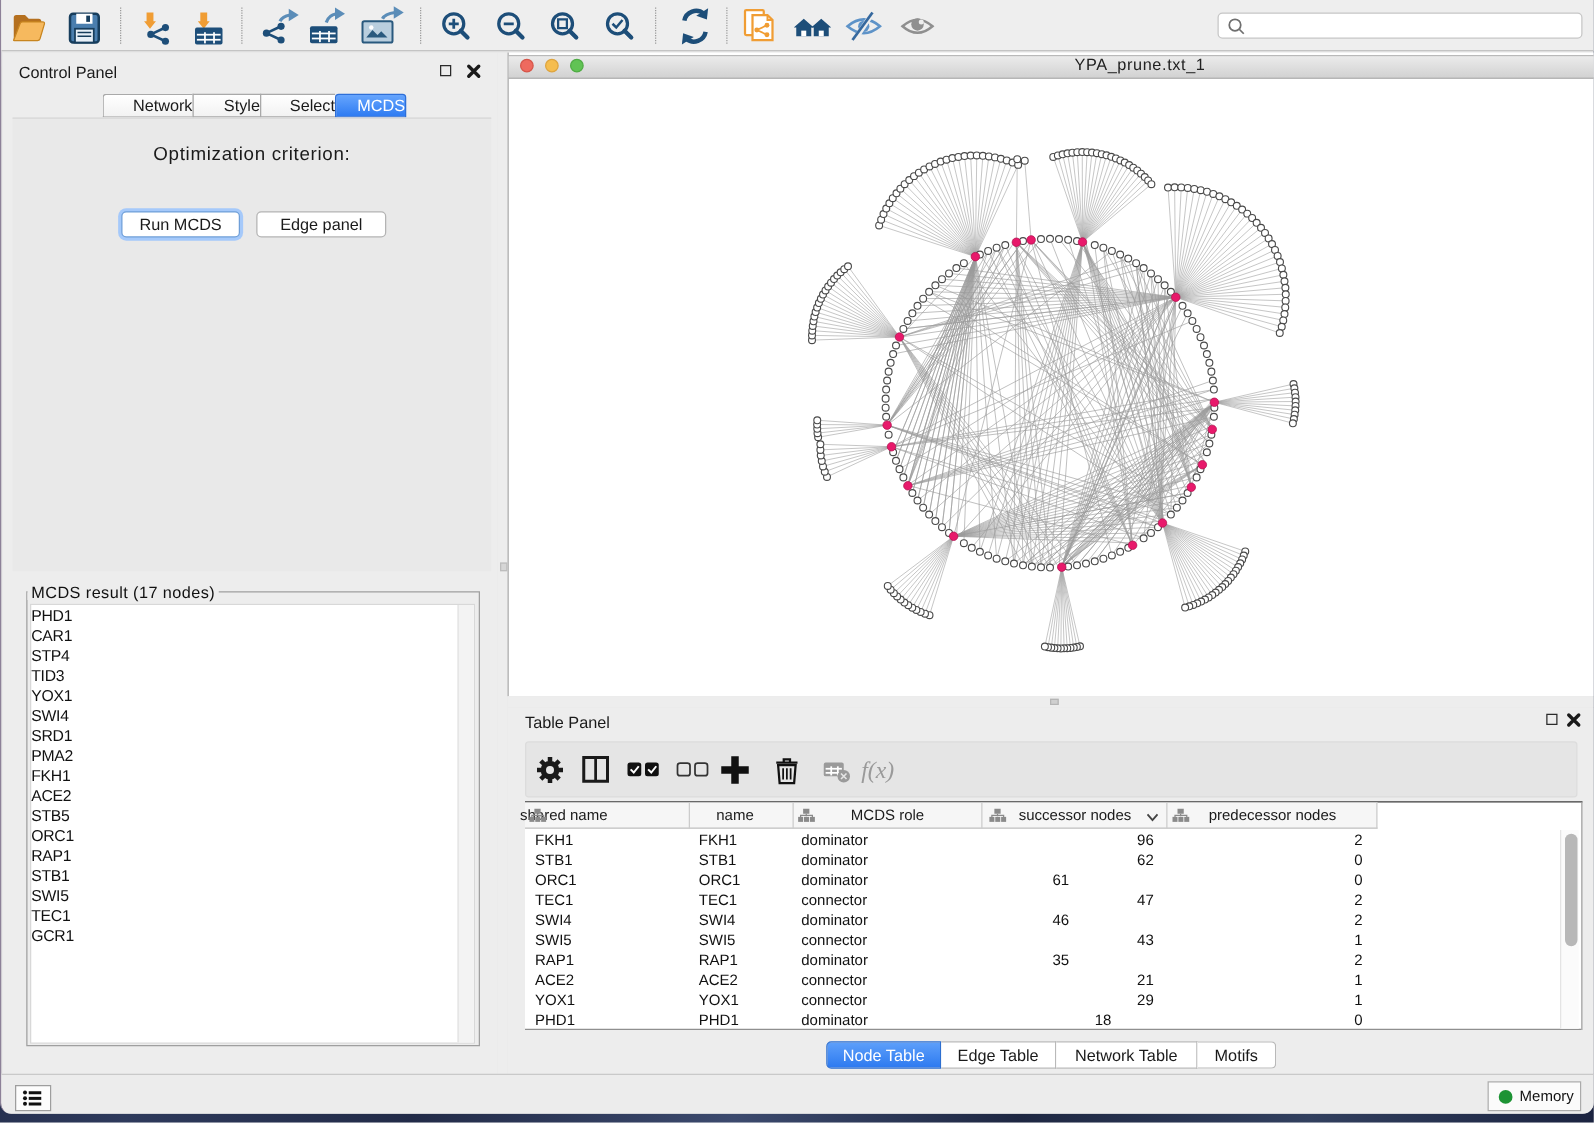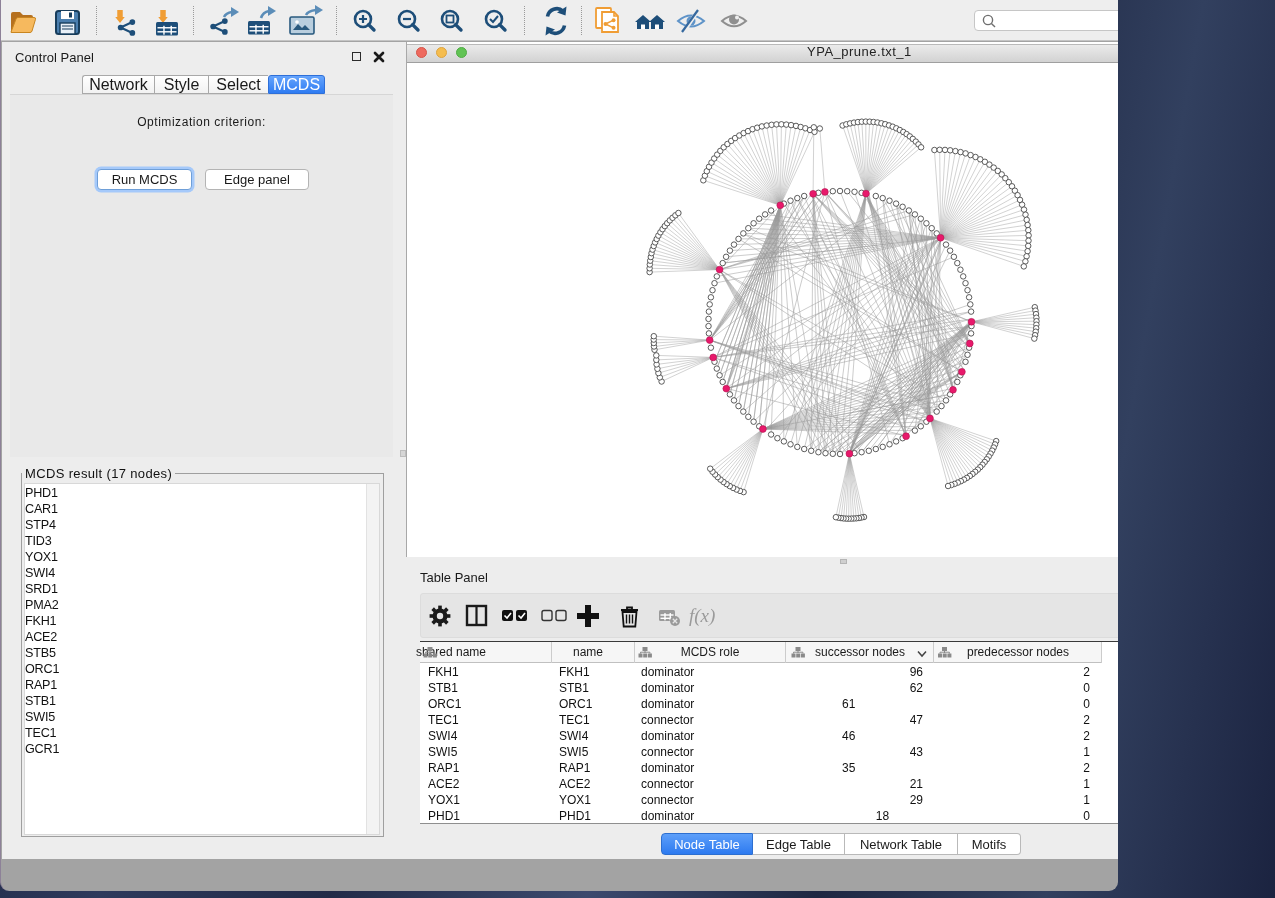--- a/index.html
+++ b/index.html
@@ -1,28 +1,28 @@
 <!DOCTYPE html>
 <html><head><meta charset="utf-8"><style>
 *{margin:0;padding:0;box-sizing:border-box}
 html,body{width:1275px;height:898px;overflow:hidden;font-family:"Liberation Sans",sans-serif}
 body{background:linear-gradient(100deg,#1c2440 0%,#2e3a5c 18%,#222b48 34%,#3c4a6e 52%,#1e2742 68%,#32405f 84%,#1b2340 100%);position:relative}
 .abs{position:absolute}
-#win{position:absolute;left:0;top:0;width:1118px;height:891px;background:#a3a3a3;border-bottom-left-radius:9px;border-bottom-right-radius:9px;overflow:hidden;border-left:1px solid #8d8198}
+#win{position:absolute;left:0;top:0;width:1275px;height:891px;background:#e5e5e5;border-bottom-left-radius:9px;border-bottom-right-radius:9px;overflow:hidden;border-left:1px solid #8d8198}
 #toolbar{position:absolute;left:0;top:0;width:1275px;height:41px;background:#eeeeee;border-bottom:1px solid #c4c4c4}
 .tsep{position:absolute;top:6px;height:29px;width:0;border-left:1px dotted #9a9a9a}
 #search{position:absolute;left:973px;top:10px;width:292px;height:21px;background:#fff;border:1px solid #c6c6c6;border-radius:4px}
 #cpanel{position:absolute;left:1px;top:42px;width:396px;height:817px;background:#ededed}
 .ptitle{font-size:13px;color:#1a1a1a}
 #ctabs{position:absolute;left:80px;top:33px;height:19px}
-.tab{float:left;height:19px;border:1px solid #a9a9a9;border-right:none;background:linear-gradient(#ffffff,#f2f2f2);font-size:16px;color:#1a1a1a;text-align:center;line-height:18px}
+.tab{float:left;height:19px;border:1px solid #a9a9a9;border-right:none;background:linear-gradient(#ffffff,#f2f2f2);font-size:13px;color:#1a1a1a;text-align:right;line-height:18px}
 .tab:first-child{border-radius:3px 0 0 0}
 .tab.active{background:linear-gradient(#66a5fd,#2e7bf2);color:#fff;border:1px solid #2e6fd8;border-radius:3px 3px 0 0}
 #innerpanel{position:absolute;left:8px;top:52px;width:383px;height:363px;background:#e9e9e9;border-top:1px solid #d6d6d6}
-#optlabel{position:absolute;left:0;top:20px;width:383px;text-align:center;font-size:12px;color:#1a1a1a;letter-spacing:0.55px}
+#optlabel{position:absolute;left:0;top:20px;width:383px;text-align:center;font-size:15px;color:#1a1a1a;letter-spacing:0.55px}
 #combo{position:absolute;left:36px;top:41px;width:313px;height:21px;background:#fff;border:1px solid #b4b4b4;border-radius:4px;font-size:13px;color:#111;line-height:19px;padding-left:11px}
 #combostep{position:absolute;right:-1px;top:-1px;width:16px;height:21px;background:linear-gradient(#6aa9fe,#2371ee);border-radius:0 4px 4px 0}
 .btn{position:absolute;height:21px;background:#fff;border:1px solid #b4b4b4;border-radius:4px;font-size:13px;color:#1a1a1a;text-align:center;line-height:19px}
 #fieldset{position:absolute;left:19px;top:431px;width:363px;height:364px;border:1px solid #9f9f9f}
 #legend{position:absolute;left:0px;top:-7px;background:#ededed;padding:0 3px;font-size:13px;color:#111;line-height:13px;letter-spacing:0.35px}
 #mlist{position:absolute;left:2px;top:9px;width:356px;height:352px;background:#fff;border:1px solid #d8d8d8;font-size:12.6px;color:#111;padding:1px 0 0 0px;line-height:16px;letter-spacing:-0.2px}
 #mscroll{position:absolute;right:0px;top:0px;width:13px;height:350px;background:#f3f3f3;border-left:1px solid #e2e2e2}
 #vsplit{position:absolute;left:397px;top:42px;width:8px;height:817px;background:#ededed}
 #netview{position:absolute;left:405px;top:42px;width:870px;height:515px;background:#fff;border-left:1px solid #a8a8a8}
 #vtitle{position:absolute;left:0;top:2px;width:870px;height:19px;background:linear-gradient(#ebebeb,#d2d2d2);border-top:1px solid #b9b9b9;border-bottom:1px solid #9f9f9f;text-align:center;font-size:12px;color:#222;line-height:19px}
@@ -151,21 +151,21 @@
   <div id="fieldset">
     <div id="legend">MCDS result (17 nodes)</div>
     <div id="mlist">PHD1<br>CAR1<br>STP4<br>TID3<br>YOX1<br>SWI4<br>SRD1<br>PMA2<br>FKH1<br>ACE2<br>STB5<br>ORC1<br>RAP1<br>STB1<br>SWI5<br>TEC1<br>GCR1<div id="mscroll"></div></div>
   </div>
 </div>
 <div id="vsplit">
       <div style="position:absolute;left:1.5px;top:408px;width:6px;height:7px;background:#d6d6d6;border:1px solid #bdbdbd"></div>
     </div>
 <div id="netview">
   <div id="vtitle">
-        <span style="position:absolute;left:400px;top:-3.5px;width:210px;text-align:left;letter-spacing:0.5px;font-size:13px">YPA_prune.txt_1</span>
+        <span style="position:absolute;left:400px;top:-3.5px;width:210px;text-align:center;letter-spacing:0.5px;font-size:13px">YPA_prune.txt_1</span>
     <div class="light" style="left:8.5px;background:#ee6a5f;border:0.5px solid #d65549"></div>
     <div class="light" style="left:28.5px;background:#f5bd4f;border:0.5px solid #dea43e"></div>
     <div class="light" style="left:48.5px;background:#61c354;border:0.5px solid #4fac44"></div>
   </div>
 </div>
 <svg width="870" height="524" viewBox="405 41 870 524" style="position:absolute;left:405px;top:41px">
 <path d="M779.3 205.3L733.0 400.4M779.3 205.3L728.9 394.4M779.3 205.3L725.1 388.2M779.3 205.3L721.7 381.9M779.3 205.3L718.6 375.3M779.3 205.3L715.8 368.6M779.3 205.3L713.5 361.8M779.3 205.3L824.5 453.2M779.3 205.3L810.2 450.8M779.3 205.3L796.3 446.9M779.3 205.3L782.9 441.4M779.3 205.3L770.1 434.5M779.3 205.3L758.2 426.3M779.3 205.3L747.3 416.8M779.3 205.3L737.5 406.1M779.3 205.3L728.9 394.4M779.3 205.3L721.7 381.9M779.3 205.3L715.8 368.6M779.3 205.3L764.1 430.6M779.3 205.3L758.2 426.3M779.3 205.3L752.6 421.7M779.3 205.3L747.3 416.8M779.3 205.3L742.3 411.6M779.3 205.3L737.5 406.1M779.3 205.3L752.6 421.7M779.3 205.3L742.3 411.6M779.3 205.3L733.0 400.4M779.3 205.3L725.1 388.2M779.3 205.3L718.6 375.3M779.3 205.3L713.5 361.8M812.1 193.8L839.0 454.0M812.1 193.8L831.8 453.8M812.1 193.8L824.5 453.2M812.1 193.8L817.4 452.2M812.1 193.8L810.2 450.8M812.1 193.8L969.3 340.6M812.1 193.8L968.1 347.7M812.1 193.8L966.5 354.8M812.1 193.8L964.5 361.8M812.1 193.8L962.2 368.6M823.9 191.9L968.1 347.7M823.9 191.9L966.5 354.8M823.9 191.9L888.5 444.3M865.0 193.6L962.2 368.6M865.0 193.6L959.4 375.3M865.0 193.6L956.3 381.9M865.0 193.6L952.9 388.2M865.0 193.6L949.1 394.4M865.0 193.6L945.0 400.4M865.0 193.6L940.5 406.1M865.0 193.6L935.7 411.6M865.0 193.6L930.7 416.8M865.0 193.6L846.2 453.8M865.0 193.6L839.0 454.0M865.0 193.6L831.8 453.8M865.0 193.6L824.5 453.2M865.0 193.6L817.4 452.2M865.0 193.6L810.2 450.8M865.0 193.6L803.2 449.0M865.0 193.6L796.3 446.9M865.0 193.6L789.5 444.3M865.0 193.6L782.9 441.4M939.6 237.8L721.7 263.1M939.6 237.8L725.1 256.8M939.6 237.8L728.9 250.6M939.6 237.8L733.0 244.6M939.6 237.8L737.5 238.9M939.6 237.8L742.3 233.4M939.6 237.8L747.3 228.2M939.6 237.8L752.6 223.3M939.6 237.8L758.2 218.7M939.6 237.8L764.1 214.4M939.6 237.8L935.7 411.6M939.6 237.8L925.4 421.7M939.6 237.8L913.9 430.6M939.6 237.8L901.6 438.2M939.6 237.8L713.5 283.2M939.6 237.8L715.8 276.4M939.6 237.8L718.6 269.7M939.6 237.8L721.7 263.1M939.6 237.8L776.4 438.2M939.6 237.8L764.1 430.6M939.6 237.8L752.6 421.7M939.6 237.8L742.3 411.6M939.6 237.8L733.0 400.4M939.6 237.8L725.1 388.2M939.6 237.8L718.6 375.3M718.6 269.6L860.6 452.2M718.6 269.6L853.5 453.2M718.6 269.6L846.2 453.8M718.6 269.6L839.0 454.0M718.6 269.6L831.8 453.8M718.6 269.6L824.5 453.2M718.6 269.6L817.4 452.2M718.6 269.6L945.0 400.4M718.6 269.6L935.7 411.6M718.6 269.6L901.6 206.8M718.6 269.6L907.9 210.5M718.6 269.6L913.9 214.4M970.5 321.8L913.9 430.6M970.5 321.8L901.6 438.2M970.5 321.8L888.5 444.3M970.5 321.8L874.8 449.0M970.5 321.8L860.6 452.2M970.5 321.8L846.2 453.8M970.5 321.8L831.8 453.8M970.5 321.8L817.4 452.2M970.5 321.8L803.2 449.0M970.5 321.8L874.8 449.0M970.5 321.8L867.8 450.8M970.5 321.8L860.6 452.2M970.5 321.8L853.5 453.2M970.5 321.8L846.2 453.8M970.5 321.8L839.0 454.0M970.5 321.8L831.8 453.8M970.5 321.8L824.5 453.2M970.5 321.8L817.4 452.2M970.5 321.8L810.2 450.8M970.5 321.8L742.3 233.4M970.5 321.8L747.3 228.2M968.8 343.5L881.7 198.1M968.8 343.5L895.1 203.6M968.8 343.5L907.9 210.5M968.8 343.5L846.2 191.2M968.8 343.5L860.6 192.8M708.7 340.1L803.2 196.0M708.7 340.1L817.4 192.8M708.7 340.1L831.8 191.2M708.7 340.1L888.5 200.7M708.7 340.1L789.5 200.7M708.7 340.1L796.3 198.1M708.7 340.1L803.2 196.0M708.7 340.1L810.2 194.2M708.7 340.1L817.4 192.8M708.7 340.1L824.5 191.8M708.7 340.1L940.5 406.1M708.7 340.1L935.7 411.6M708.7 340.1L930.7 416.8M708.7 340.1L925.4 421.7M712.2 357.4L925.4 421.7M712.2 357.4L913.9 430.6M712.2 357.4L970.1 311.6M712.2 357.4L970.5 318.9M712.2 357.4L970.5 326.1M712.2 357.4L952.9 256.8M960.9 371.8L846.2 453.8M960.9 371.8L839.0 454.0M960.9 371.8L831.8 453.8M960.9 371.8L824.5 453.2M960.9 371.8L817.4 452.2M960.9 371.8L737.5 238.9M960.9 371.8L742.3 233.4M952.0 389.8L888.5 200.7M952.0 389.8L895.1 203.6M952.0 389.8L901.6 206.8M952.0 389.8L907.9 210.5M952.0 389.8L919.8 218.7M952.0 389.8L930.7 228.2M725.3 388.6L789.5 200.7M725.3 388.6L796.3 198.1M725.3 388.6L803.2 196.0M725.3 388.6L969.3 304.4M725.3 388.6L970.1 311.6M725.3 388.6L970.5 318.9M725.3 388.6L970.5 326.1M725.3 388.6L970.1 333.4M929.0 418.4L907.9 210.5M929.0 418.4L913.9 214.4M929.0 418.4L919.8 218.7M929.0 418.4L925.4 223.3M929.0 418.4L930.7 228.2M929.0 418.4L770.1 210.5M929.0 418.4L782.9 203.6M929.0 418.4L796.3 198.1M929.0 418.4L810.2 194.2M929.0 418.4L824.5 191.8M929.0 418.4L839.0 191.0M929.0 418.4L853.5 191.8M929.0 418.4L867.8 194.2M929.0 418.4L881.7 198.1M929.0 418.4L895.1 203.6M929.0 418.4L907.9 210.5M761.9 429.0L970.1 333.4M761.9 429.0L969.3 340.6M761.9 429.0L968.1 347.7M761.9 429.0L966.5 354.8M761.9 429.0L964.5 361.8M761.9 429.0L962.2 368.6M761.9 429.0L959.4 375.3M761.9 429.0L956.3 381.9M761.9 429.0L952.9 388.2M761.9 429.0L949.1 394.4M761.9 429.0L949.1 394.4M761.9 429.0L945.0 400.4M761.9 429.0L940.5 406.1M761.9 429.0L935.7 411.6M761.9 429.0L930.7 416.8M761.9 429.0L925.4 421.7M761.9 429.0L919.8 426.3M761.9 429.0L913.9 430.6M761.9 429.0L907.9 434.5M905.1 436.2L789.5 200.7M905.1 436.2L796.3 198.1M905.1 436.2L803.2 196.0M905.1 436.2L810.2 194.2M905.1 436.2L725.1 388.2M905.1 436.2L867.8 194.2M905.1 436.2L874.8 196.0M905.1 436.2L881.7 198.1M848.4 453.7L913.9 214.4M848.4 453.7L919.8 218.7M848.4 453.7L925.4 223.3M848.4 453.7L930.7 228.2M848.4 453.7L935.7 233.4M848.4 453.7L940.5 238.9M848.4 453.7L970.5 318.9M848.4 453.7L970.5 326.1M848.4 453.7L970.1 333.4M848.4 453.7L969.3 340.6M848.4 453.7L968.1 347.7M848.4 453.7L966.5 354.8M848.4 453.7L964.5 361.8M848.4 453.7L935.7 233.4M848.4 453.7L940.5 238.9M848.4 453.7L945.0 244.6M848.4 453.7L949.1 250.6M779.3 205.3L718.6 269.6M779.3 205.3L725.3 388.6M823.9 191.9L968.8 343.5M823.9 191.9L761.9 429.0M939.6 237.8L712.2 357.4M939.6 237.8L848.4 453.7M970.5 321.8L952.0 389.8M708.7 340.1L929.0 418.4M960.9 371.8L905.1 436.2" stroke="#9b9b9b" stroke-width="0.65" fill="none" opacity="0.78"></path>
 <path d="M779.3 205.3L702.3 180.3M779.3 205.3L703.9 175.7M779.3 205.3L705.8 171.2M779.3 205.3L708.0 166.8M779.3 205.3L710.5 162.6M779.3 205.3L713.2 158.5M779.3 205.3L716.2 154.6M779.3 205.3L719.3 150.9M779.3 205.3L722.7 147.3M779.3 205.3L726.4 144.0M779.3 205.3L730.2 140.9M779.3 205.3L734.1 138.1M779.3 205.3L738.3 135.5M779.3 205.3L742.6 133.1M779.3 205.3L747.0 131.1M779.3 205.3L751.5 129.2M779.3 205.3L756.2 127.7M779.3 205.3L760.9 126.4M779.3 205.3L765.7 125.5M779.3 205.3L770.6 124.8M779.3 205.3L775.5 124.4M779.3 205.3L780.4 124.3M779.3 205.3L785.3 124.6M779.3 205.3L790.1 125.1M779.3 205.3L795.0 125.9M779.3 205.3L799.7 127.0M779.3 205.3L804.4 128.3M779.3 205.3L809.0 130.0M779.3 205.3L813.5 131.9M812.1 193.8L812.8 127.3M823.9 191.9L818.8 128.5M865.0 193.6L841.6 125.5M865.0 193.6L845.3 124.3M865.0 193.6L849.1 123.4M865.0 193.6L853.0 122.6M865.0 193.6L856.9 122.1M865.0 193.6L860.8 121.7M865.0 193.6L864.8 121.6M865.0 193.6L868.7 121.7M865.0 193.6L872.6 122.0M865.0 193.6L876.5 122.5M865.0 193.6L880.4 123.3M865.0 193.6L884.2 124.2M865.0 193.6L888.0 125.4M865.0 193.6L891.7 126.7M865.0 193.6L895.3 128.3M865.0 193.6L898.8 130.0M865.0 193.6L902.3 132.0M865.0 193.6L905.6 134.1M865.0 193.6L908.8 136.4M865.0 193.6L911.8 138.9M865.0 193.6L914.8 141.6M865.0 193.6L917.5 144.4M865.0 193.6L920.1 147.3M939.6 237.8L933.4 150.0M939.6 237.8L938.7 149.8M939.6 237.8L944.0 149.9M939.6 237.8L949.2 150.3M939.6 237.8L954.4 151.1M939.6 237.8L959.6 152.1M939.6 237.8L964.6 153.4M939.6 237.8L969.6 155.1M939.6 237.8L974.5 157.0M939.6 237.8L979.3 159.3M939.6 237.8L983.9 161.8M939.6 237.8L988.4 164.6M939.6 237.8L992.7 167.6M939.6 237.8L996.8 170.9M939.6 237.8L1000.7 174.4M939.6 237.8L1004.3 178.2M939.6 237.8L1007.8 182.2M939.6 237.8L1011.0 186.3M939.6 237.8L1013.9 190.7M939.6 237.8L1016.6 195.2M939.6 237.8L1019.0 199.9M939.6 237.8L1021.1 204.7M939.6 237.8L1023.0 209.6M939.6 237.8L1024.5 214.7M939.6 237.8L1025.7 219.8M939.6 237.8L1026.6 225.0M939.6 237.8L1027.3 230.2M939.6 237.8L1027.6 235.4M939.6 237.8L1027.5 240.7M939.6 237.8L1027.2 245.9M939.6 237.8L1026.6 251.2M939.6 237.8L1025.6 256.3M939.6 237.8L1024.4 261.4M939.6 237.8L1022.8 266.4M718.6 269.6L648.6 272.1M718.6 269.6L648.6 268.3M718.6 269.6L648.8 264.5M718.6 269.6L649.2 260.7M718.6 269.6L649.8 257.0M718.6 269.6L650.5 253.2M718.6 269.6L651.5 249.6M718.6 269.6L652.7 246.0M718.6 269.6L654.1 242.4M718.6 269.6L655.7 239.0M718.6 269.6L657.4 235.6M718.6 269.6L659.4 232.3M718.6 269.6L661.5 229.2M718.6 269.6L663.8 226.1M718.6 269.6L666.2 223.2M718.6 269.6L668.8 220.4M718.6 269.6L671.5 217.8M718.6 269.6L674.4 215.3M718.6 269.6L677.4 213.0M970.5 321.8L1033.8 307.2M970.5 321.8L1034.5 310.6M970.5 321.8L1035.0 314.1M970.5 321.8L1035.4 317.7M970.5 321.8L1035.5 321.2M970.5 321.8L1035.4 324.7M970.5 321.8L1035.2 328.2M970.5 321.8L1034.7 331.7M970.5 321.8L1034.1 335.2M970.5 321.8L1033.3 338.6M708.7 340.1L653.5 349.8M708.7 340.1L653.0 346.5M708.7 340.1L652.8 343.0M708.7 340.1L652.7 339.6M708.7 340.1L652.8 336.2M712.2 357.4L660.6 381.5M712.2 357.4L658.8 377.4M712.2 357.4L657.4 373.1M712.2 357.4L656.4 368.8M712.2 357.4L655.6 364.4M712.2 357.4L655.3 359.9M712.2 357.4L655.3 355.4M761.9 429.0L742.6 492.1M761.9 429.0L739.0 490.9M761.9 429.0L735.5 489.5M761.9 429.0L732.1 487.9M761.9 429.0L728.8 486.1M761.9 429.0L725.6 484.1M761.9 429.0L722.5 482.0M761.9 429.0L719.5 479.6M761.9 429.0L716.7 477.1M761.9 429.0L714.1 474.5M761.9 429.0L711.5 471.7M761.9 429.0L709.2 468.7M848.4 453.7L863.0 517.0M848.4 453.7L860.5 517.5M848.4 453.7L858.0 518.0M848.4 453.7L855.4 518.3M848.4 453.7L852.8 518.5M848.4 453.7L850.3 518.6M848.4 453.7L847.7 518.7M848.4 453.7L845.1 518.6M848.4 453.7L842.5 518.4M848.4 453.7L840.0 518.1M848.4 453.7L837.4 517.7M848.4 453.7L834.9 517.2M929.0 418.4L995.2 441.1M929.0 418.4L994.0 444.4M929.0 418.4L992.7 447.5M929.0 418.4L991.2 450.6M929.0 418.4L989.5 453.6M929.0 418.4L987.7 456.5M929.0 418.4L985.8 459.3M929.0 418.4L983.7 462.0M929.0 418.4L981.5 464.7M929.0 418.4L979.2 467.2M929.0 418.4L976.8 469.6M929.0 418.4L974.2 471.8M929.0 418.4L971.5 474.0M929.0 418.4L968.8 476.0M929.0 418.4L965.9 477.9M929.0 418.4L963.0 479.6M929.0 418.4L959.9 481.2M929.0 418.4L956.8 482.6M929.0 418.4L953.6 483.9M929.0 418.4L950.4 485.0M929.0 418.4L947.1 486.0" stroke="#a6a6a6" stroke-width="0.6" fill="none" opacity="0.85"></path>
 <g fill="#fff" stroke="#4a4a4a" stroke-width="0.9">
         <circle cx="839.0" cy="191.0" r="2.75"></circle>
@@ -624,13 +624,28 @@
     <div id="tbot"></div>
     <div id="tscroll">
           <div id="tthumb"></div>
         </div>
   </div>
   <div class="btab" style="left:255px;width:92px;border-radius:4px 0 0 4px;border-left:1px solid #2d6fd0;background:linear-gradient(#5d9ffa,#2d7af0);color:#fff;border-color:#2d6fd0">Node Table</div>
   <div class="btab" style="left:347px;width:92px">Edge Table</div>
   <div class="btab" style="left:439px;width:113px">Network Table</div>
   <div class="btab" style="left:552px;width:63px;border-radius:0 4px 4px 0">Motifs</div>
 </div>
+<div id="statusbar">
+  <div id="listbtn">
+        <svg width="29" height="21" style="position:absolute;left:-1px;top:-1px">
+          <g fill="#111">
+            <circle cx="8" cy="6" r="1.6"></circle>
+            <circle cx="8" cy="10.5" r="1.6"></circle>
+            <circle cx="8" cy="15" r="1.6"></circle>
+            <rect x="11" y="5" width="10" height="2.4"></rect>
+            <rect x="11" y="9.5" width="10" height="2.4"></rect>
+            <rect x="11" y="14" width="10" height="2.4"></rect>
+          </g>
+        </svg>
+      </div>
+  <div id="membtn">Memory<div style="position:absolute;left:8px;top:6px;width:11px;height:11px;border-radius:50%;background:#1d9334"></div></div>
+</div>
 </div>
 
 </body></html>

